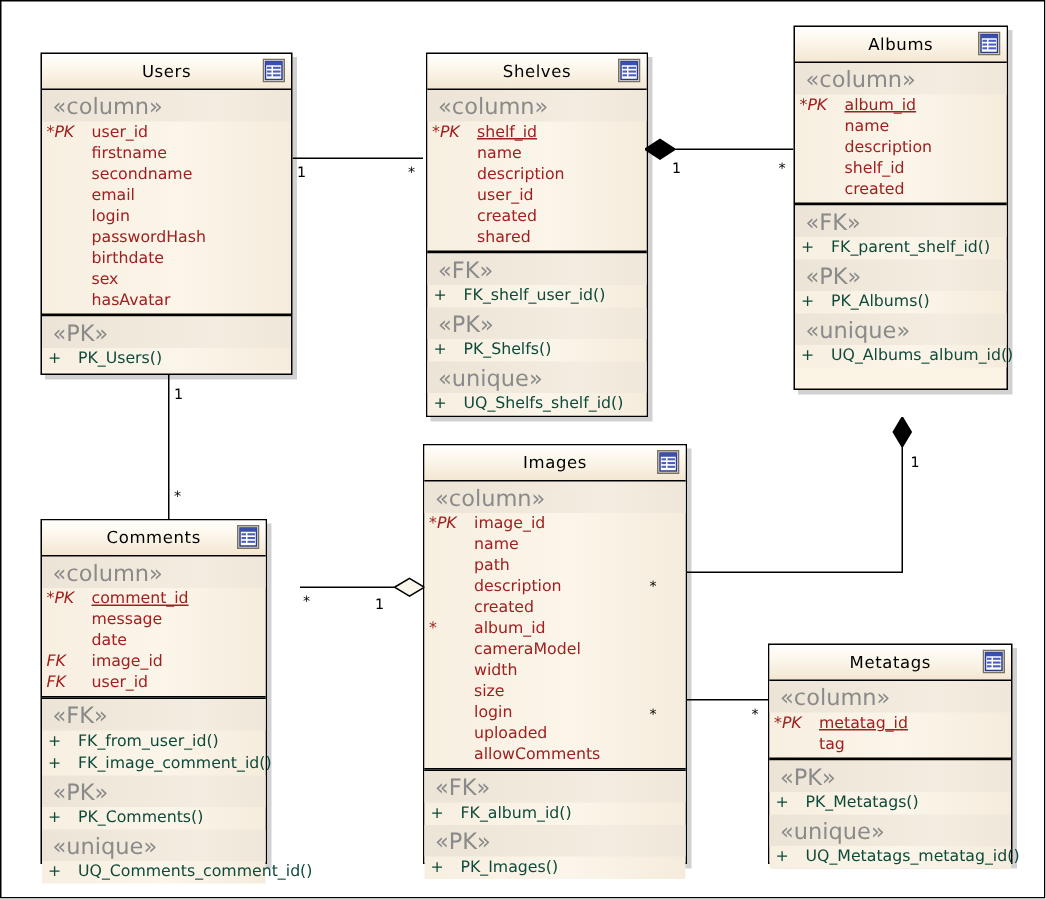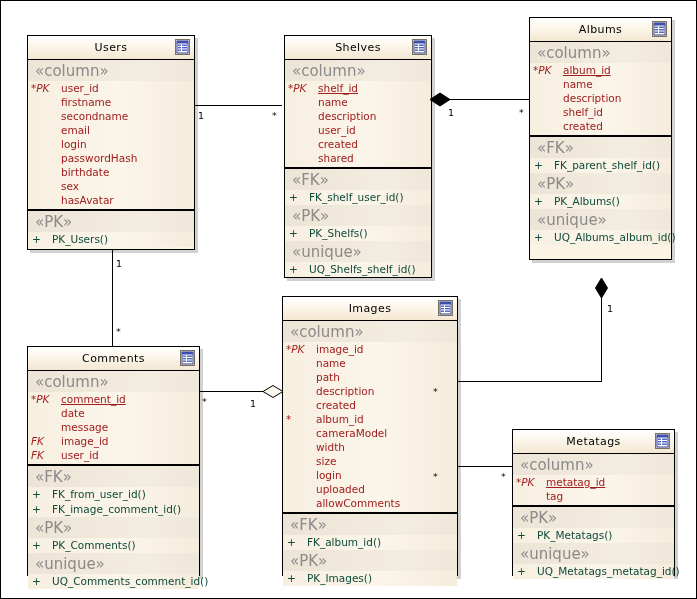--- a/index.html
+++ b/index.html
@@ -339,21 +339,21 @@
           </div>
           <div class="stereotype">«unique»</div>
           <div class="op-row">
             <span class="op-plus">+</span>
             <span class="op-name">UQ_Albums_album_id()</span>
           </div>
         </div>
       </div>
   </div>
 
-  <div class="entity" style="left:26px; top:345px; width:173px; height:230px;">
+  <div class="entity" style="left:26px; top:345px; width:151px; height:230px;">
     <div class="entity-header">
       <span class="entity-title">Comments</span>
       <span class="table-icon">
         <svg width="15" height="16" viewBox="0 0 15 16">
           <rect x="0.5" y="0.5" width="14" height="15" fill="#f2eee6" stroke="#7a7260"></rect>
           <rect x="2" y="2" width="11" height="12" fill="#ffffff" stroke="#2a3a8c"></rect>
           <rect x="2" y="2" width="11" height="2.5" fill="#3a4fb0"></rect>
           <rect x="3" y="5.5" width="3" height="1.4" fill="#4a5fc0"></rect>
           <rect x="7" y="5.5" width="5" height="1.4" fill="#4a5fc0"></rect>
           <rect x="3" y="8" width="3" height="1.4" fill="#4a5fc0"></rect>
@@ -365,25 +365,25 @@
     </div>
     <div class="compartment">
       <div class="stereotype">«column»</div>
       <div>
           <div class="attr-row">
             <span class="attr-key">*PK</span>
             <span class="attr-name underline">comment_id</span>
           </div>
           <div class="attr-row">
             <span class="attr-key"></span>
+            <span class="attr-name">message</span>
+          </div>
+          <div class="attr-row">
+            <span class="attr-key"></span>
             <span class="attr-name">date</span>
-          </div>
-          <div class="attr-row">
-            <span class="attr-key"></span>
-            <span class="attr-name">message</span>
           </div>
           <div class="attr-row">
             <span class="attr-key">FK</span>
             <span class="attr-name">image_id</span>
           </div>
           <div class="attr-row">
             <span class="attr-key">FK</span>
             <span class="attr-name">user_id</span>
           </div>
         </div>

